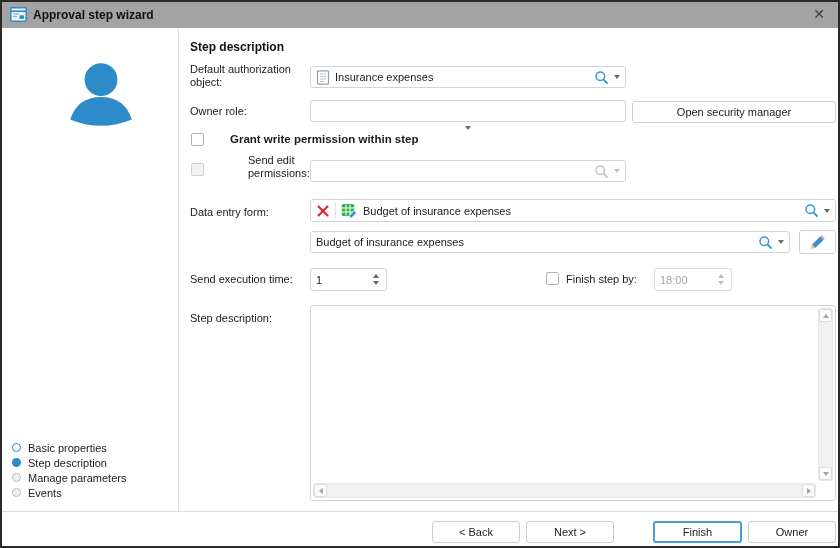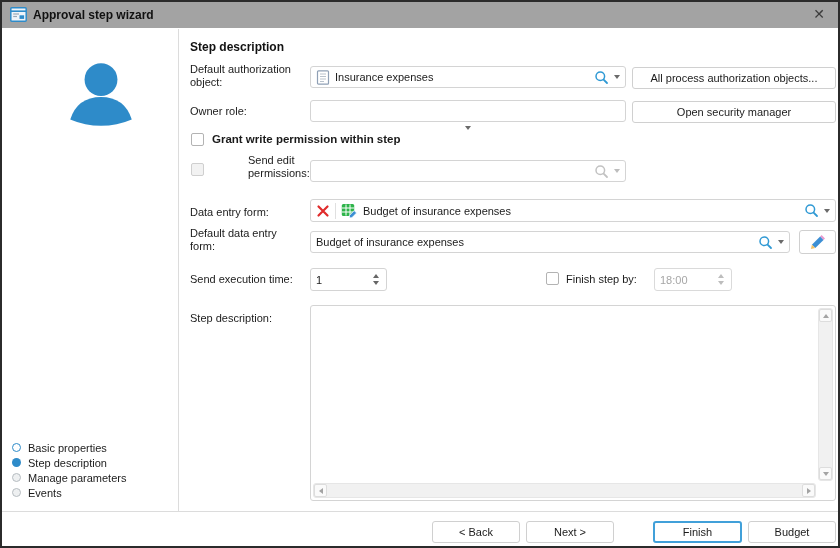--- a/index.html
+++ b/index.html
@@ -121,41 +121,40 @@
         <line x1="4" y1="9" x2="10" y2="9" stroke="#b9c2cc" stroke-width="1"></line>
         <line x1="4" y1="11.5" x2="8" y2="11.5" stroke="#b9c2cc" stroke-width="1"></line>
       </svg>
     <span class="val">Insurance expenses</span>
     <svg width="15" height="15" viewBox="0 0 15 15">
         <circle cx="6.3" cy="6.3" r="4.3" fill="none" stroke="#2f99d4" stroke-width="1.5"></circle>
         <line x1="9.6" y1="9.6" x2="13" y2="13" stroke="#2f99d4" stroke-width="1.8" stroke-linecap="round"></line>
       </svg>
     <span class="dd-arrow"></span>
   </div>
-  <button class="btn" style="left:630px; top:65px; width:204px;">All process authorization objects...</button>
 
   <div class="label" style="left:188px; top:103px;">Owner role:</div>
   <div class="input" style="left:308px; top:98px; width:316px;flex-direction:column;">
     <svg width="16" height="14" viewBox="0 0 16 14">
         <circle cx="10.8" cy="3.9" r="2.3" fill="#a5b6c6"></circle>
         <path d="M8.6 11 Q8.8 6.9 11 6.9 Q15 7 15 11 Z" fill="#a5b6c6"></path>
         <circle cx="5.4" cy="4.6" r="2.7" fill="#7e95ac"></circle>
         <path d="M1 12.6 Q1 8 5.4 8 Q9.8 8 9.8 12.6 Z" fill="#7e95ac"></path>
       </svg>
     <span class="val">INS_AGREE</span>
     <svg width="15" height="15" viewBox="0 0 15 15">
         <circle cx="6.3" cy="6.3" r="4.3" fill="none" stroke="#2f99d4" stroke-width="1.5"></circle>
         <line x1="9.6" y1="9.6" x2="13" y2="13" stroke="#2f99d4" stroke-width="1.8" stroke-linecap="round"></line>
       </svg>
     <span class="dd-arrow"></span>
   </div>
   <button class="btn" style="left:630px; top:99px; width:204px;">Open security manager</button>
 
   <span class="checkbox" style="left:189px; top:131px;"></span>
-  <div class="label b" style="left:210px; top:131px;">Grant write permission within step</div>
+  <div class="label b" style="left:228px; top:131px;">Grant write permission within step</div>
 
   <span class="checkbox disabled" style="left:189px; top:161px;"></span>
   <div class="label" style="left:210px; top:152px; width:90px;margin-left:36px;">Send edit permissions:</div>
   <div class="input dis" style="left:308px; top:158px; width:316px;">
     <span class="val"></span>
     <svg width="15" height="15" viewBox="0 0 15 15">
         <circle cx="6.3" cy="6.3" r="4.3" fill="none" stroke="#c2c2c2" stroke-width="1.5"></circle>
         <line x1="9.6" y1="9.6" x2="13" y2="13" stroke="#c2c2c2" stroke-width="1.8" stroke-linecap="round"></line>
       </svg>
     <span class="dd-arrow dis"></span>
@@ -176,21 +175,20 @@
         <path d="M13.2 7.6 L15.6 10 L10.8 14.8 L8.4 14.9 L8.5 12.3 Z" fill="#3d8fd4" stroke="#fff" stroke-width="0.8"></path>
       </svg>
     <span class="val">Budget of insurance expenses</span>
     <svg width="15" height="15" viewBox="0 0 15 15">
         <circle cx="6.3" cy="6.3" r="4.3" fill="none" stroke="#2f99d4" stroke-width="1.5"></circle>
         <line x1="9.6" y1="9.6" x2="13" y2="13" stroke="#2f99d4" stroke-width="1.8" stroke-linecap="round"></line>
       </svg>
     <span class="dd-arrow"></span>
   </div>
 
-  <div class="label" style="left:188px; top:225px; width:100px;">Default data entry form:</div>
   <div class="input" style="left:308px; top:229px; width:480px;">
     <span class="val">Budget of insurance expenses</span>
     <svg width="15" height="15" viewBox="0 0 15 15">
         <circle cx="6.3" cy="6.3" r="4.3" fill="none" stroke="#2f99d4" stroke-width="1.5"></circle>
         <line x1="9.6" y1="9.6" x2="13" y2="13" stroke="#2f99d4" stroke-width="1.8" stroke-linecap="round"></line>
       </svg>
     <span class="dd-arrow"></span>
   </div>
   <button class="btn" style="left:797px; top:228px; width:37px; height:24px;">
     <svg width="18" height="18" viewBox="0 0 18 18">
@@ -235,15 +233,15 @@
         </span>
       <span class="sbtn right">
           <span class="s-right"></span>
         </span>
     </div>
   </div>
 
   <button class="btn" style="left:430px; top:519px; width:88px;">&lt; Back</button>
   <button class="btn" style="left:524px; top:519px; width:88px;">Next &gt;</button>
   <button class="btn default" style="left:651px; top:519px; width:89px;">Finish</button>
-  <button class="btn" style="left:746px; top:519px; width:88px;">Budget</button>
+  <button class="btn" style="left:746px; top:519px; width:88px;">Owner</button>
 
 </div>
 
 </body></html>

